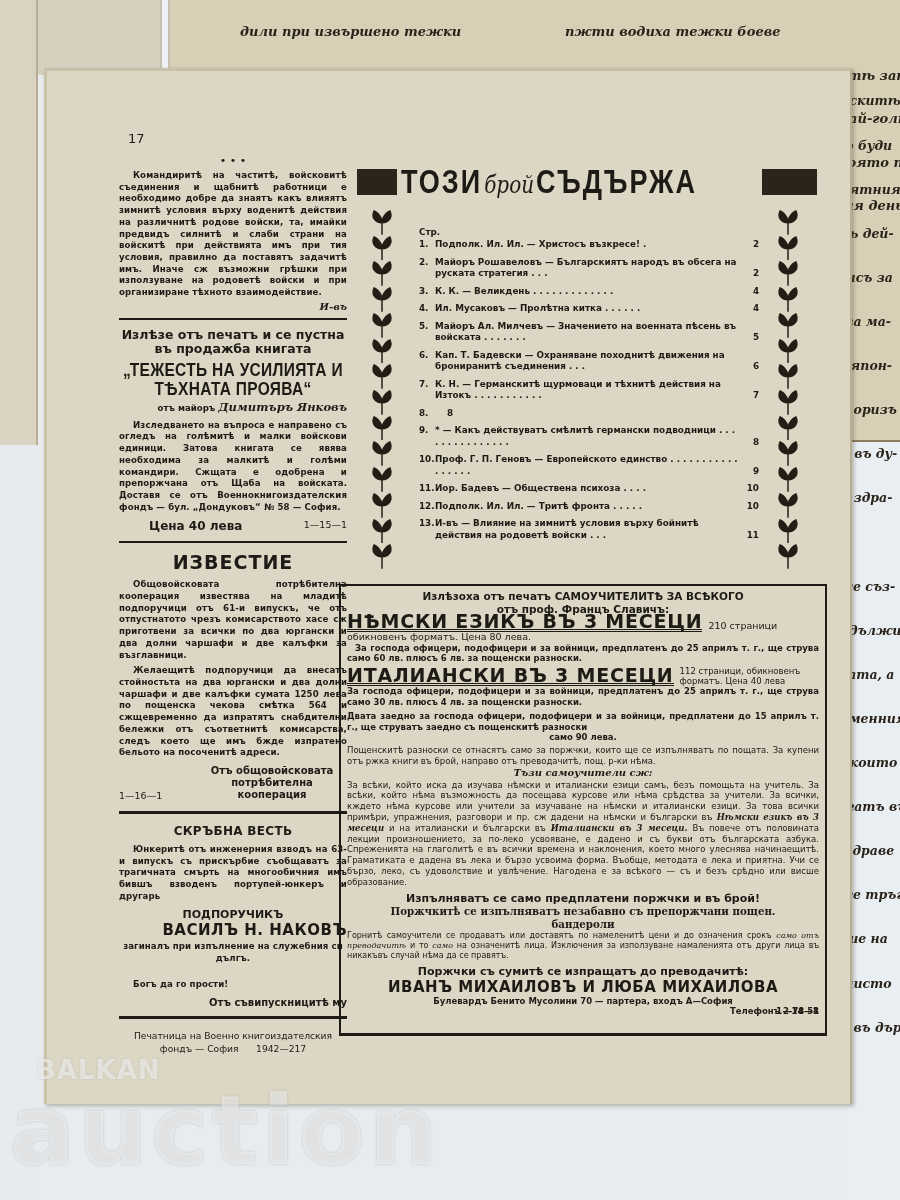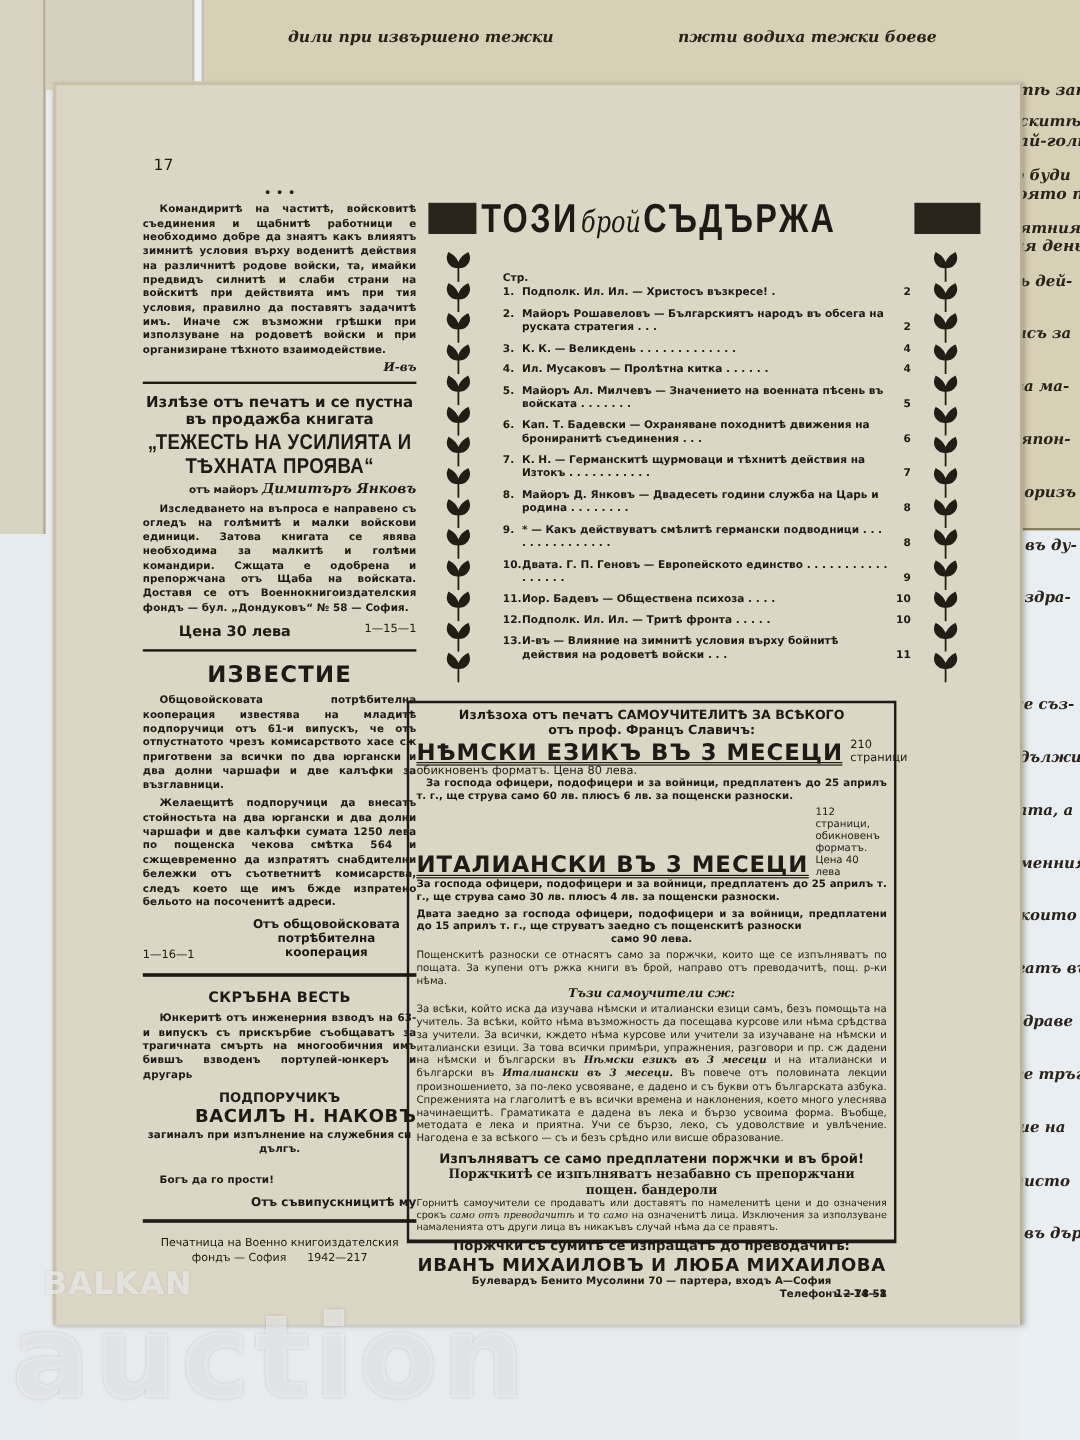--- a/index.html
+++ b/index.html
@@ -59,21 +59,21 @@
   .leaf-col.right { left: 418px; }
   .leaf { width: 26px; height: 26px; }
   .toc-list { position: absolute; left: 62px; top: 68px; width: 340px; }
   .toc-str { text-align: left; font-size: 8.8px; font-weight: bold; margin-bottom: 2px; padding-right: 0; }
   .toc-item { display: flex; font-size: 8.8px; font-weight: bold; line-height: 11.5px; margin-bottom: 6px; }
   .toc-item .num { width: 16px; flex: none; }
   .toc-item .txt { flex: 1; }
   .toc-item .pg { width: 18px; text-align: right; flex: none; align-self: flex-end; }
 
   
-  .ad { position: absolute; left: 292px; top: 513px; width: 408px; height: 452px; border: 2px solid #1e1a15; border-bottom-width: 3px; padding: 4px 6px; font-size: 8.5px; line-height: 10.8px; font-weight: bold; }
+  .ad { position: absolute; left: 292px; top: 513px; width: 488px; height: 452px; border: 2px solid #1e1a15; border-bottom-width: 3px; padding: 4px 6px; font-size: 8.5px; line-height: 10.8px; font-weight: bold; }
   .ad .center { text-align: center; }
   .ad .hdr1 { text-align: center; font-size: 10.5px; line-height: 13px; }
   .lang-row { display: flex; align-items: flex-end; gap: 6px; }
   .lang-title { font-size: 19px; font-weight: bold; letter-spacing: 0.8px; font-family: "DejaVu Sans", sans-serif; white-space: nowrap; border-bottom: 3px double #1e1a15; padding-bottom: 2px; }
   .lang-side { font-size: 9.5px; font-weight: normal; }
   .ad p { text-align: justify; }
   .ad .ind { text-indent: 8px; }
   .ad .ital-head { text-align: center; font-family: "DejaVu Serif", serif; font-style: italic; font-size: 10px; margin: 1px 0; }
   .ad .ital { font-family: "DejaVu Serif", serif; font-style: italic; }
   .ad .big1 { text-align: center; font-size: 11px; line-height: 13px; margin-top: 4px; }
@@ -148,21 +148,21 @@
 
     <div>
       <div class="book-intro">Излѣзе отъ печатъ и се пустна въ продажба книгата</div>
       <div class="book-title">„ТЕЖЕСТЬ НА УСИЛИЯТА И ТѢХНАТА ПРОЯВА“</div>
       <div class="book-author">
         <span>отъ майоръ</span>
         <span class="ital">Димитъръ Янковъ</span>
       </div>
       <p class="small indent" style="margin-top:6px;">Изследването на въпроса е направено съ огледъ на голѣмитѣ и малки войскови единици. Затова книгата се явява необходима за малкитѣ и голѣми командири. Сжщата е одобрена и препоржчана отъ Щаба на войската. Доставя се отъ Военнокнигоиздателския фондъ — бул. „Дондуковъ“ № 58 — София.</p>
       <div class="price-row">
-        <span style="margin-left:30px;">Цена 30 лева</span>
+        <span style="margin-left:30px;">Цена 40 лева</span>
         <span class="code">1—15—1</span>
       </div>
     </div>
     <div class="rule" style="margin-top:8px;"></div>
 
     <div>
       <div class="notice-title">ИЗВЕСТИЕ</div>
       <p class="small indent" style="margin-top:6px;">Общовойсковата потрѣбителна кооперация известява на младитѣ подпоручици отъ 61-и випускъ, че отъ отпустнатото чрезъ комисарството хасе сж приготвени за всички по два юргански и два долни чаршафи и две калъфки за възглавници.</p>
       <p class="small indent" style="margin-top:4px;">Желаещитѣ подпоручици да внесатъ стойностьта на два юргански и два долни чаршафи и две калъфки сумата 1250 лева по пощенска чекова смѣтка 564 и сжщевременно да изпратятъ снабдителни бележки отъ съответнитѣ комисарства, следъ което ще имъ бжде изпратено бельото на посоченитѣ адреси.</p>
       <div class="sig-block">
@@ -320,31 +320,30 @@
           <span class="txt">Кап. Т. Бадевски — Охраняване походнитѣ движения на брониранитѣ съединения . . .</span>
           <span class="pg">6</span>
         </div>
       <div class="toc-item">
           <span class="num">7.</span>
           <span class="txt">К. Н. — Германскитѣ щурмоваци и тѣхнитѣ действия на Изтокъ . . . . . . . . . . .</span>
           <span class="pg">7</span>
         </div>
       <div class="toc-item">
           <span class="num">8.</span>
-          <span class="txt">Майоръ Д. Янковъ — Двадесеть години служба на Царь и родина . . . . . . . .</span>
           <span class="pg">8</span>
         </div>
       <div class="toc-item">
           <span class="num">9.</span>
           <span class="txt">* — Какъ действуватъ смѣлитѣ германски подводници . . . . . . . . . . . . . . .</span>
           <span class="pg">8</span>
         </div>
       <div class="toc-item">
           <span class="num">10.</span>
-          <span class="txt">Двата. Г. П. Геновъ — Европейското единство . . . . . . . . . . . . . . . . .</span>
+          <span class="txt">Проф. Г. П. Геновъ — Европейското единство . . . . . . . . . . . . . . . . .</span>
           <span class="pg">9</span>
         </div>
       <div class="toc-item">
           <span class="num">11.</span>
           <span class="txt">Иор. Бадевъ — Обществена психоза . . . .</span>
           <span class="pg">10</span>
         </div>
       <div class="toc-item">
           <span class="num">12.</span>
           <span class="txt">Подполк. Ил. Ил. — Тритѣ фронта . . . . .</span>

